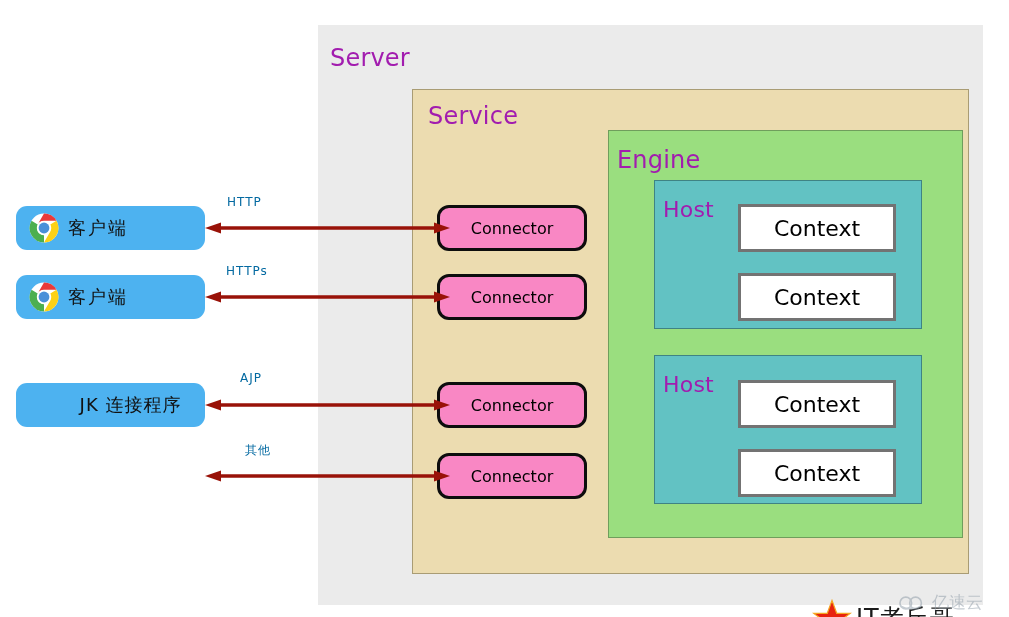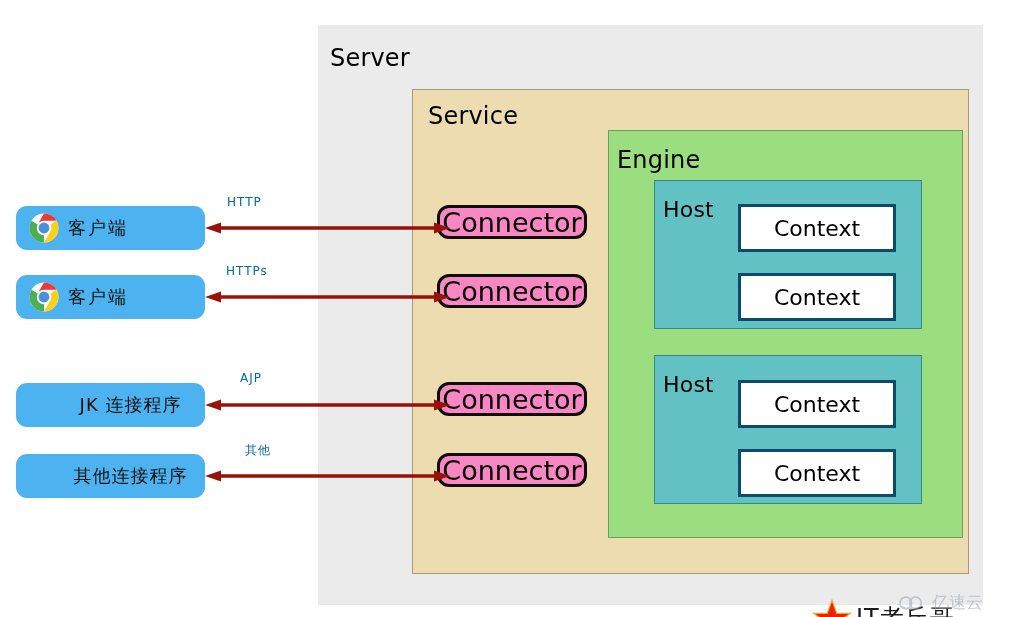--- a/index.html
+++ b/index.html
@@ -55,68 +55,68 @@
     background: #62c2c3;
     border: 1px solid #3f8384;
     box-sizing: border-box;
   }
   .host-box.host-1 { left: 654px; top: 180px; }
   .host-box.host-2 { left: 654px; top: 355px; }
 
   
   .box-title {
     position: absolute;
-    color: #000000;
+    color: #a21caf;
     font-size: 24px;
     line-height: 1;
     white-space: nowrap;
     letter-spacing: 0.2px;
   }
   .title-server  { left: 330px; top: 46px; }
   .title-service { left: 428px; top: 104px; }
   .title-engine  { left: 617px; top: 148px; }
   .title-host    { font-size: 22px; }
   .title-host-1  { left: 663px; top: 199px; }
   .title-host-2  { left: 663px; top: 374px; }
 
   
   .context-box {
     position: absolute;
     left: 738px;
     width: 158px;
     height: 48px;
     background: #ffffff;
-    border: 3px solid #0c4a6e;
+    border: 3px solid #737373;
     box-sizing: border-box;
     display: flex;
     align-items: center;
     justify-content: center;
     color: #000000;
     font-size: 22px;
   }
   .context-1 { top: 204px; }
   .context-2 { top: 273px; }
   .context-3 { top: 380px; }
   .context-4 { top: 449px; }
 
   
   .connector-box {
     position: absolute;
     left: 437px;
     width: 150px;
-    height: 34px;
+    height: 46px;
     background: #f987c4;
     border: 3px solid #0d0d0d;
     border-radius: 12px;
     box-sizing: border-box;
     display: flex;
     align-items: center;
     justify-content: center;
     color: #000000;
-    font-size: 27px;
+    font-size: 16px;
   }
   .connector-1 { top: 205px; }
   .connector-2 { top: 274px; }
   .connector-3 { top: 382px; }
   .connector-4 { top: 453px; }
 
   
   .client-box {
     position: absolute;
     left: 16px;
@@ -269,23 +269,20 @@
       <circle cx="50" cy="50" r="23" fill="#ffffff"></circle>
       <circle cx="50" cy="50" r="18" fill="#4a90d9"></circle>
     </svg>
     <span class="client-label">客户端</span>
   </div>
 
   <div class="client-box client-3 no-icon">
     <span class="client-label">JK 连接程序</span>
   </div>
 
-  <div class="client-box client-4 no-icon">
-    <span class="client-label">其他连接程序</span>
-  </div>
 
   <svg class="arrow arrow-1" viewBox="0 0 245 14" preserveAspectRatio="none">
     <line x1="14" y1="7" x2="231" y2="7" stroke="#991208" stroke-width="3.5"></line>
     <polygon points="0,7 16,1.5 16,12.5" fill="#991208"></polygon>
     <polygon points="245,7 229,1.5 229,12.5" fill="#991208"></polygon>
   </svg>
   <svg class="arrow arrow-2" viewBox="0 0 245 14" preserveAspectRatio="none">
     <line x1="14" y1="7" x2="231" y2="7" stroke="#991208" stroke-width="3.5"></line>
     <polygon points="0,7 16,1.5 16,12.5" fill="#991208"></polygon>
     <polygon points="245,7 229,1.5 229,12.5" fill="#991208"></polygon>

